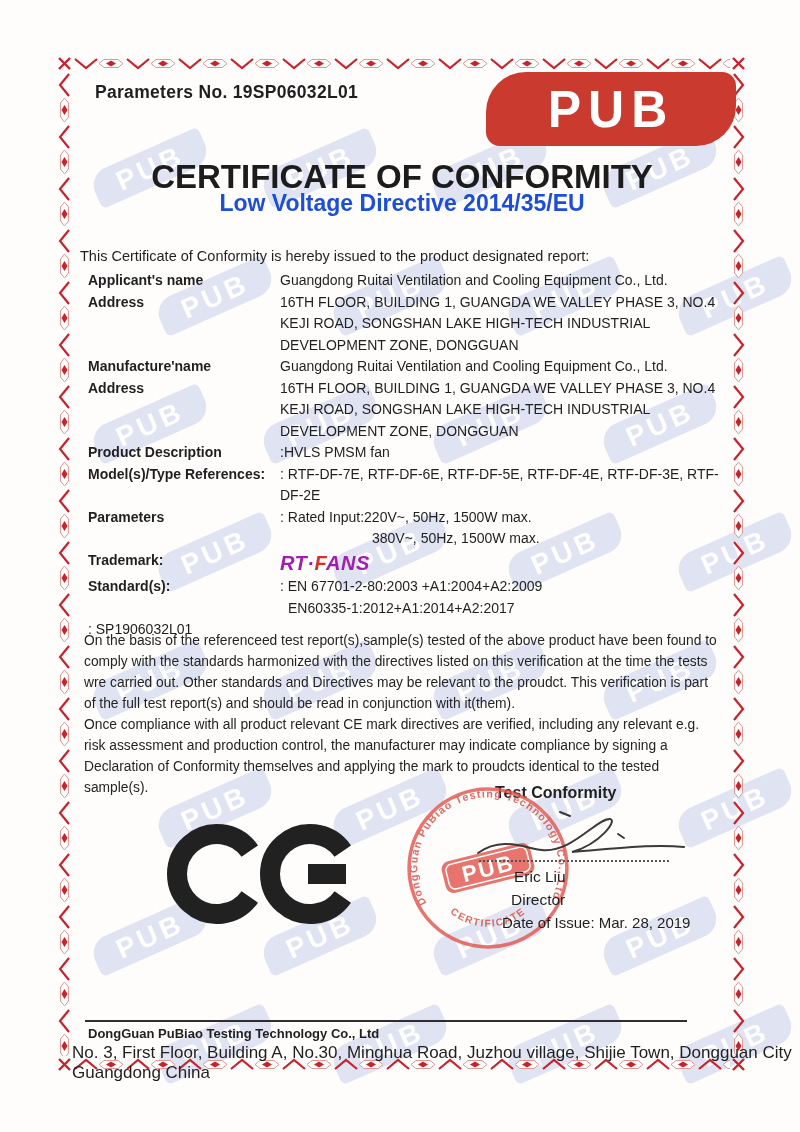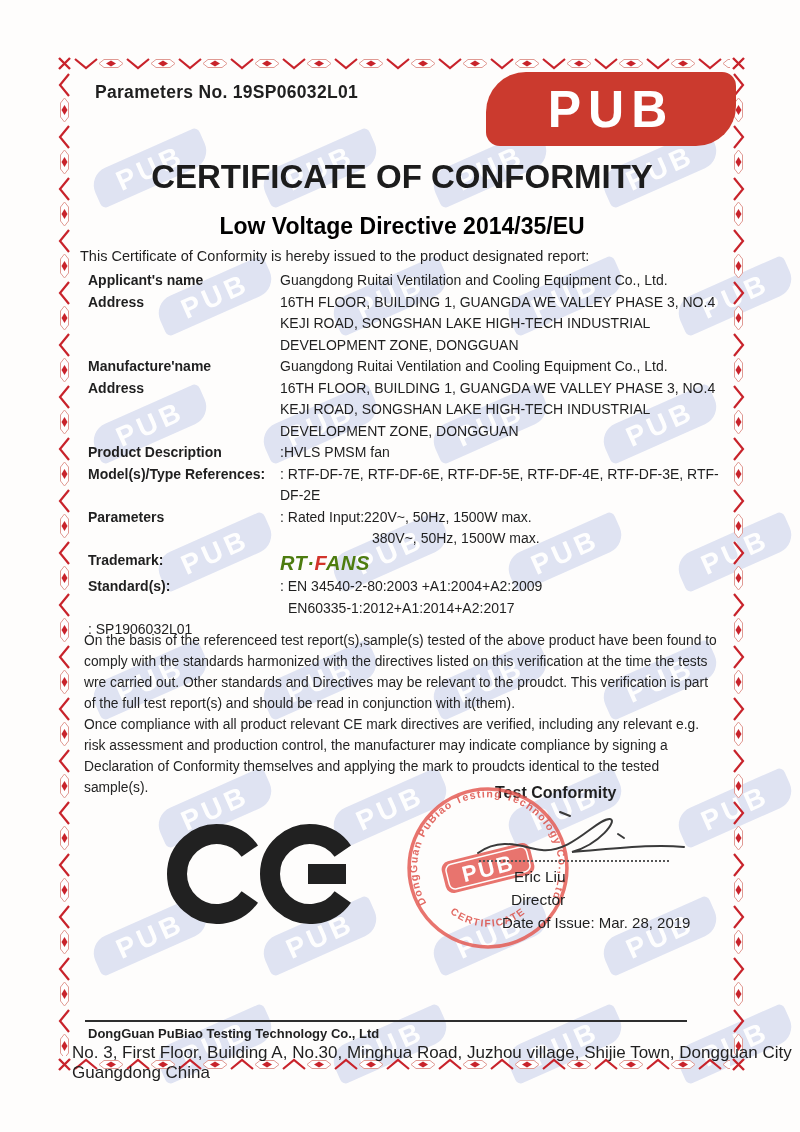--- a/index.html
+++ b/index.html
@@ -13,30 +13,30 @@
       transform:translate(-50%,-50%) rotate(-24deg);}
   
   .bsvg{position:absolute;z-index:1;}
   
   .abs{position:absolute;z-index:2;}
   #cert-no{left:95px;top:82px;font-size:17.5px;font-weight:bold;letter-spacing:.3px;}
   #pub-logo{left:486px;top:72px;width:250px;height:74px;background:#cb3a2e;
             border-radius:40px 14px 40px 14px;display:flex;align-items:center;justify-content:center;}
   #pub-logo span{color:#fff;font-weight:bold;font-size:50px;letter-spacing:7px;transform:scaleY(1.04);}
   #title{left:56px;top:158px;width:692px;text-align:center;font-size:33px;font-weight:bold;color:#1c1c1c;}
-  #subtitle{left:56px;top:213px;width:692px;text-align:center;font-size:23px;font-weight:bold;color:#000000;}
+  #subtitle{left:56px;top:190px;width:692px;text-align:center;font-size:23px;font-weight:bold;color:#1d4ed8;}
   #intro{left:80px;top:248px;font-size:14.5px;}
   #fields{left:88px;top:270px;width:636px;display:grid;grid-template-columns:192px 1fr;
           font-size:14px;line-height:21.5px;}
   .lbl{font-weight:bold;}
   .val{}
   .indent1{padding-left:92px;}
   .indent2{padding-left:8px;}
   #tm-logo{font-style:italic;font-weight:bold;font-size:20px;letter-spacing:.5px;line-height:26px;}
-  .tm-blue{color:#4d7c0f;}
+  .tm-blue{color:#a21caf;}
   .tm-red{color:#d2342b;}
   #paras{left:84px;top:630px;width:638px;font-size:13.8px;line-height:21px;color:#242424;}
   #paras p{margin:0;}
   #lab-heading{left:495px;top:784px;font-size:16px;font-weight:bold;}
   #ce{left:162px;top:820px;}
   #stamp{left:402px;top:782px;opacity:.82;}
   #sig{left:472px;top:806px;}
   #sig-line{left:479px;top:860px;width:190px;border-bottom:2px dotted #555;height:0;}
   #signer{left:514px;top:868px;font-size:15.5px;}
   #role{left:511px;top:891px;font-size:15.5px;}
@@ -171,21 +171,21 @@
       <div class="indent1">380V~, 50Hz, 1500W max.</div>
     </div>
 
     <div class="lbl">Trademark:</div>
     <div class="val">
       <span id="tm-logo"><span class="tm-blue">RT·</span><span class="tm-red">F</span><span class="tm-blue">ANS</span></span>
     </div>
 
     <div class="lbl">Standard(s):</div>
     <div class="val">
-      <div>: EN 34540-2-80:2003 +A1:2004+A2:2009</div>
+      <div>: EN 67701-2-80:2003 +A1:2004+A2:2009</div>
       <div class="indent2">EN60335-1:2012+A1:2014+A2:2017</div>
     </div>
 
     <div class="val">: SP1906032L01</div>
   </div>
 
   <div class="abs" id="paras">
     <p>On the basis of the referenceed test report(s),sample(s) tested of the above product have been found to comply with the standards harmonized with the directives listed on this verification at the time the tests wre carried out. Other standards and Directives may be relevant to the proudct. This verification is part of the full test report(s) and should be read in conjunction with it(them).</p>
     <p>Once compliance with all product relevant CE mark directives are verified, including any relevant e.g. risk assessment and production control, the manufacturer may indicate compliance by signing a Declaration of Conformity themselves and applying the mark to proudcts identical to the tested sample(s).</p>
   </div>

